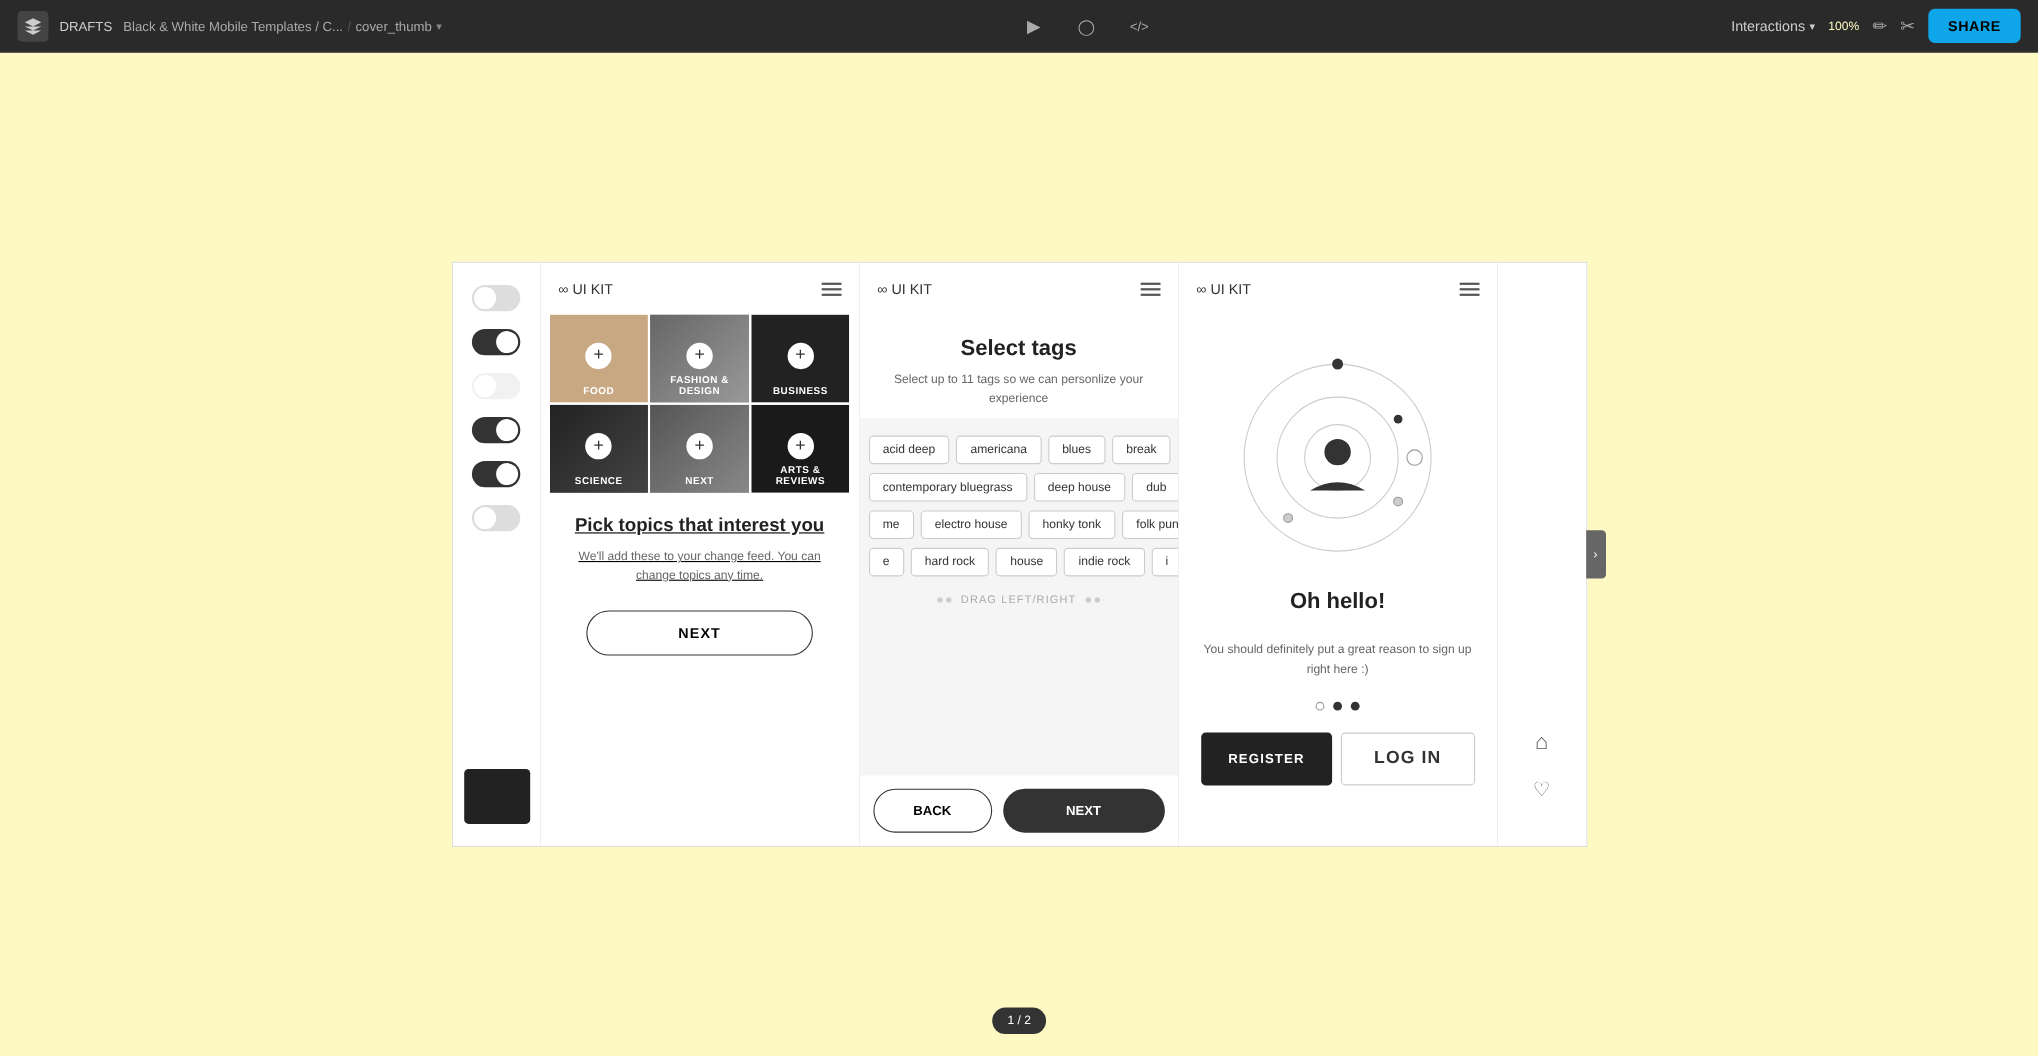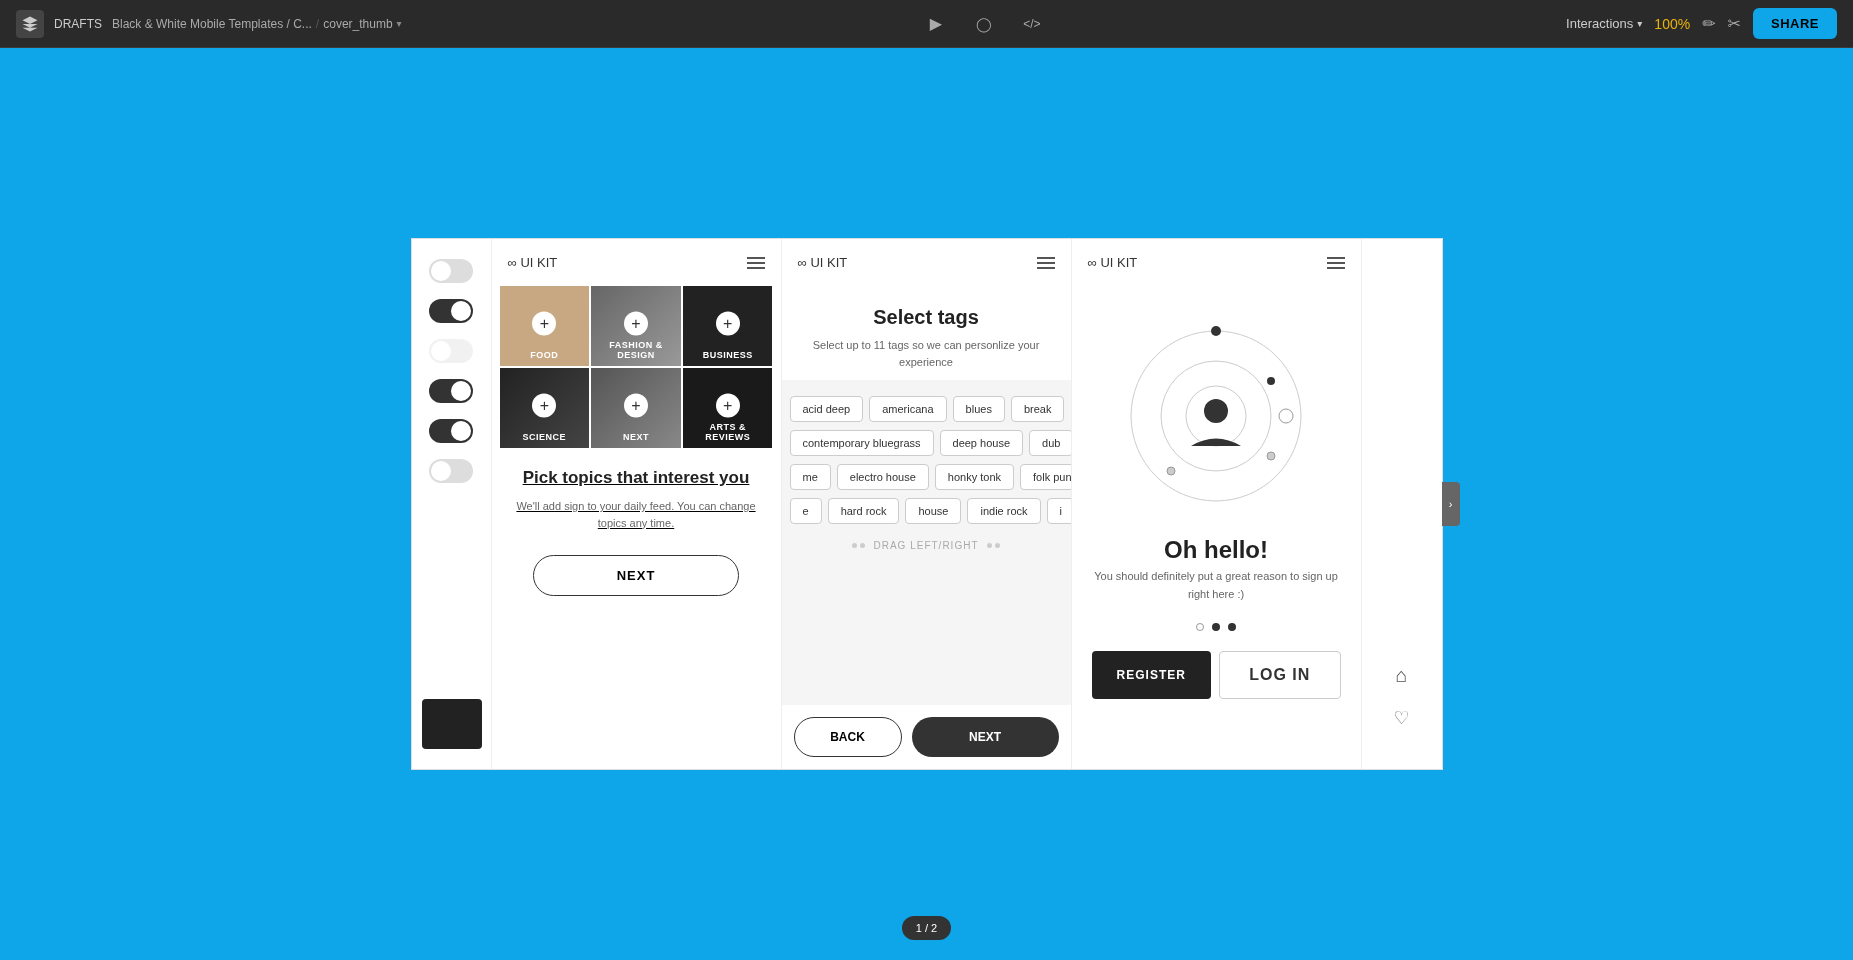--- a/index.html
+++ b/index.html
@@ -11,26 +11,26 @@
     .topbar-logo { width: 28px; height: 28px; background: #444; border-radius: 4px; display: flex; align-items: center; justify-content: center; }
     .topbar-logo svg { width: 18px; height: 18px; fill: #ccc; }
     .topbar-title { color: #ccc; font-size: 12px; }
     .topbar-breadcrumb { color: #888; font-size: 12px; display: flex; align-items: center; gap: 4px; }
     .topbar-breadcrumb span { color: #aaa; }
     .topbar-breadcrumb .sep { color: #555; }
     .topbar-center { display: flex; align-items: center; gap: 16px; }
     .topbar-btn { background: none; border: none; color: #aaa; cursor: pointer; font-size: 16px; display: flex; align-items: center; justify-content: center; width: 32px; height: 32px; border-radius: 4px; }
     .topbar-right { display: flex; align-items: center; gap: 12px; }
     .interactions-btn { background: none; border: none; color: #ccc; font-size: 13px; cursor: pointer; display: flex; align-items: center; gap: 4px; }
-    .zoom-level { color: #eab308; font-size: 14px; }
+    .zoom-level { color: #fef9c3; font-size: 11px; }
     .edit-btn { background: none; border: none; color: #aaa; font-size: 16px; cursor: pointer; }
     .share-btn { background: #0ea5e9; border: none; color: #000; font-size: 13px; font-weight: 600; padding: 8px 18px; border-radius: 6px; cursor: pointer; letter-spacing: 0.5px; }
 
     
-    .canvas { background: #0ea5e9; width: 100%; height: calc(960px - 48px); display: flex; flex-direction: column; align-items: center; justify-content: center; position: relative; }
+    .canvas { background: #fef9c3; width: 100%; height: calc(960px - 48px); display: flex; flex-direction: column; align-items: center; justify-content: center; position: relative; }
 
     
     .phone-frame { background: white; position: relative; overflow: hidden; }
 
     
     .frame-0 { width: 80px; background: white; display: flex; flex-direction: column; align-items: center; padding: 20px 10px; gap: 30px; border-right: 1px solid #eee; }
     .toggle-group { display: flex; flex-direction: column; gap: 16px; }
     .toggle-item { display: flex; align-items: center; }
     .toggle { width: 44px; height: 24px; border-radius: 12px; position: relative; }
     .toggle-off { background: #ddd; }
@@ -76,21 +76,21 @@
     .drag-dot { width: 5px; height: 5px; background: #ccc; border-radius: 50%; }
     .tags-actions { display: flex; gap: 10px; padding: 12px; }
     .back-btn { flex: 1; border: 1.5px solid #333; background: white; padding: 12px; border-radius: 24px; font-size: 12px; font-weight: 600; cursor: pointer; }
     .next-btn-filled { flex: 1.5; background: #333; color: white; border: none; padding: 12px; border-radius: 24px; font-size: 12px; font-weight: 600; cursor: pointer; }
 
     
     .frame-3 { width: 290px; border-right: 1px solid #eee; }
     .orbit-container { width: 100%; display: flex; align-items: center; justify-content: center; padding: 30px 0 10px; }
     .orbit-svg { width: 200px; height: 200px; }
     .hello-content { padding: 10px 20px 20px; text-align: center; }
-    .hello-title { font-size: 24px; font-weight: 700; color: #222; margin-bottom: 4px; }
+    .hello-title { font-size: 20px; font-weight: 700; color: #222; margin-bottom: 24px; }
     .hello-subtitle { font-size: 11px; color: #666; line-height: 1.6; margin-bottom: 20px; }
     .dots-indicator { display: flex; gap: 8px; justify-content: center; margin-bottom: 20px; }
     .dot-ind { width: 8px; height: 8px; border-radius: 50%; }
     .dot-empty { border: 1.5px solid #999; background: white; }
     .dot-filled { background: #333; }
     .hello-actions { display: flex; gap: 8px; }
     .register-btn { flex: 1; background: #222; color: white; border: none; padding: 14px; border-radius: 4px; font-size: 12px; font-weight: 600; letter-spacing: 1px; cursor: pointer; }
     .login-btn { flex: 1; background: white; color: #333; border: 1.5px solid #ccc; padding: 14px; border-radius: 4px; font-size: 16px; font-weight: 600; letter-spacing: 1px; cursor: pointer; }
 
     
@@ -211,21 +211,21 @@
           <div class="grid-label">NEXT</div>
         </div>
         <div class="grid-cell">
           <div class="grid-cell-bg bg-dark3"></div>
           <div class="grid-plus">+</div>
           <div class="grid-label">ARTS &amp;<br>REVIEWS</div>
         </div>
       </div>
       <div class="frame-content">
         <div class="frame-title">Pick topics that interest you</div>
-        <div class="frame-subtitle">We'll add sign to your daily feed. You can change topics any time.</div>
+        <div class="frame-subtitle">We'll add these to your change feed. You can change topics any time.</div>
         <button class="outline-btn">NEXT</button>
       </div>
     </div>
 
     <div class="frame-2 phone-frame" style="display:flex; flex-direction:column;">
       <div class="frame-header">
         <div class="logo-text">∞ UI KIT</div>
         <div class="hamburger">
           <span></span>
             <span></span>

